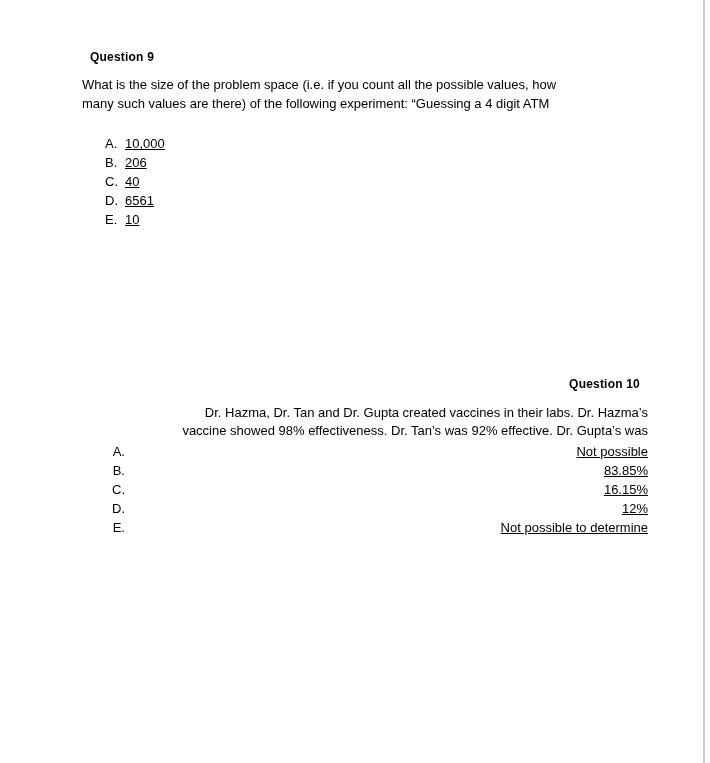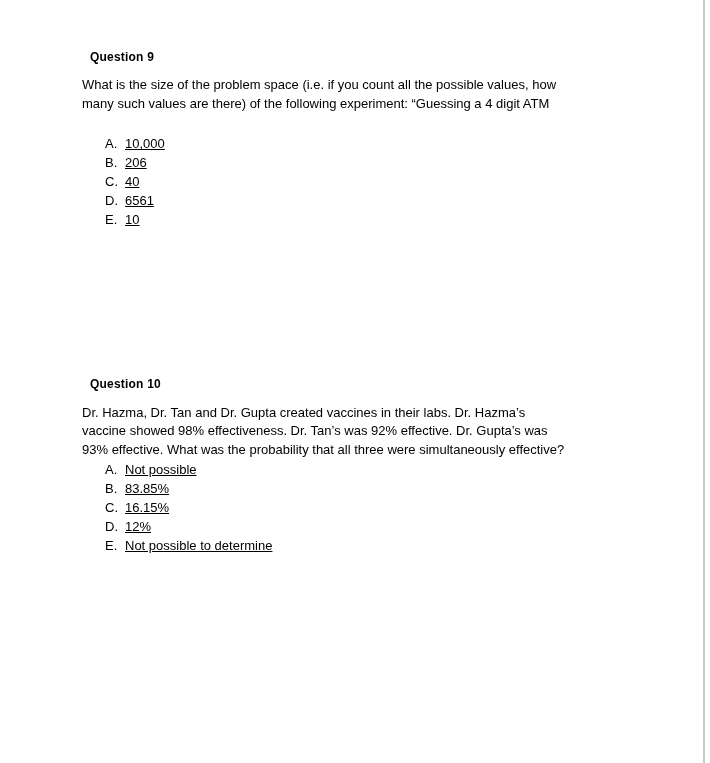--- a/index.html
+++ b/index.html
@@ -57,20 +57,21 @@
   .opt-letter {
     flex: 0 0 20px;
     width: 20px;
   }
   .opt-text {
     flex: 1;
     text-decoration: underline;
   }
   .section-q10 {
     margin-top: 148px;
+    text-align: right;
   }
   .section-q10 .options {
     margin-top: 1px;
   }
 </style>
 </head>
 <body>
 
 <div class="page">
   <div class="page-edge"></div>
@@ -105,21 +106,20 @@
           <span class="opt-text">10</span>
         </div>
       </div>
     </section>
 
     <section class="section-q10">
       <h2 class="q-title">Question 10</h2>
       <div class="q-body">
         <div class="line">Dr. Hazma, Dr. Tan and Dr. Gupta created vaccines in their labs. Dr. Hazma’s</div>
         <div class="line">vaccine showed 98% effectiveness. Dr. Tan’s was 92% effective. Dr. Gupta’s was</div>
-        <div class="line">93% effective. What was the probability that all three were simultaneously effective?</div>
       </div>
       <div class="options">
         <div class="option">
           <span class="opt-letter">A.</span>
           <span class="opt-text">Not possible</span>
         </div>
         <div class="option">
           <span class="opt-letter">B.</span>
           <span class="opt-text">83.85%</span>
         </div>

